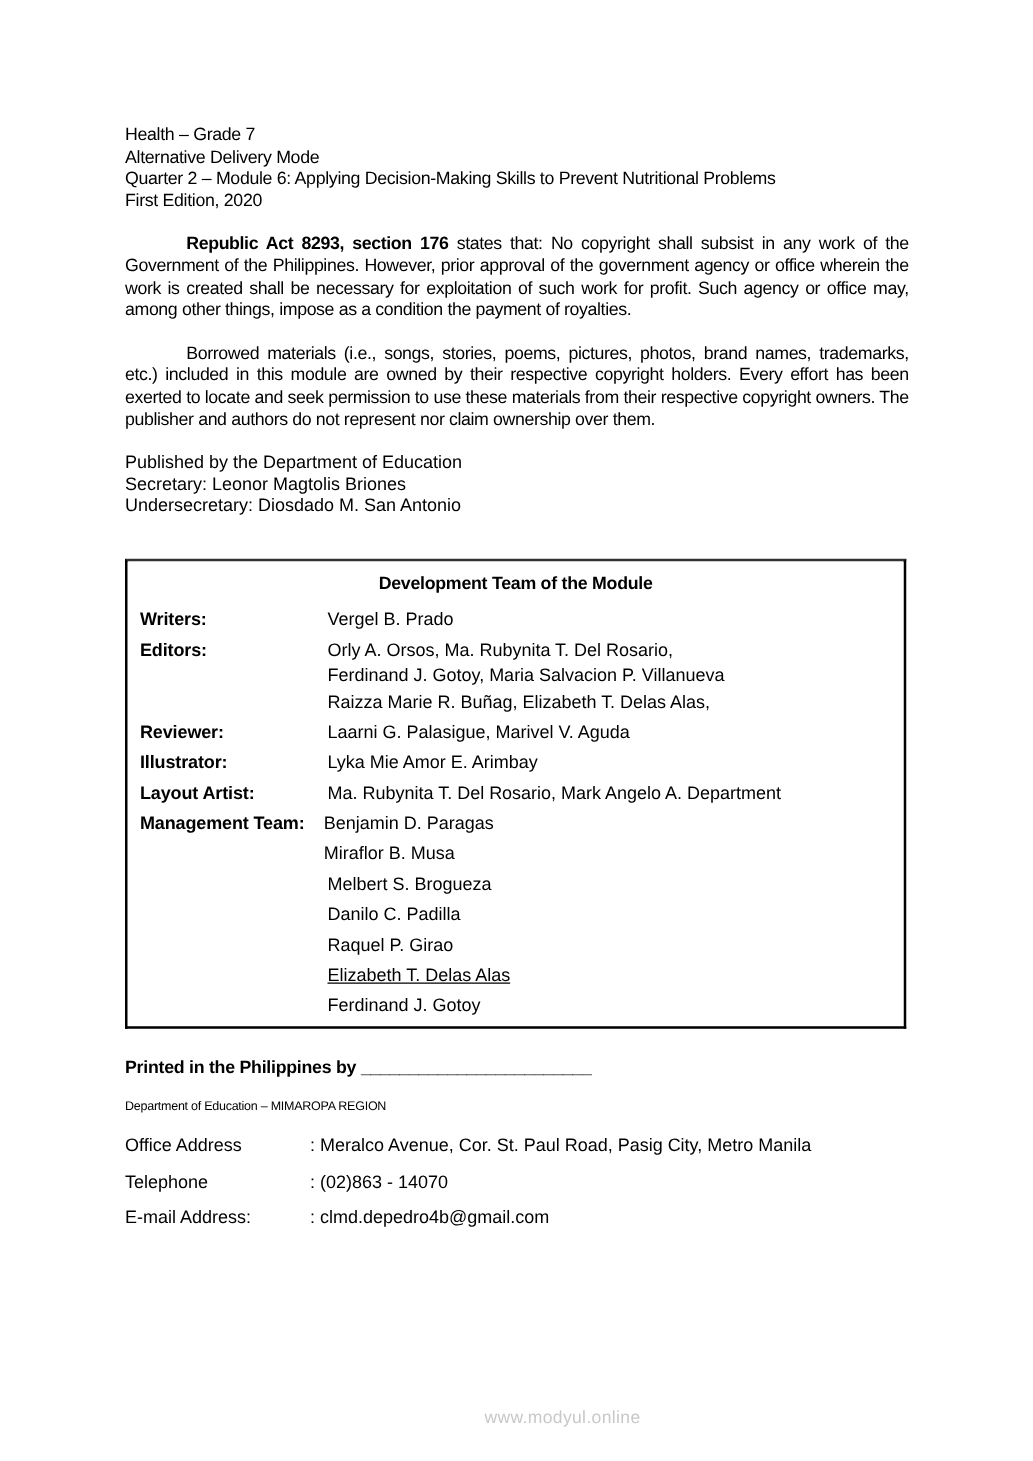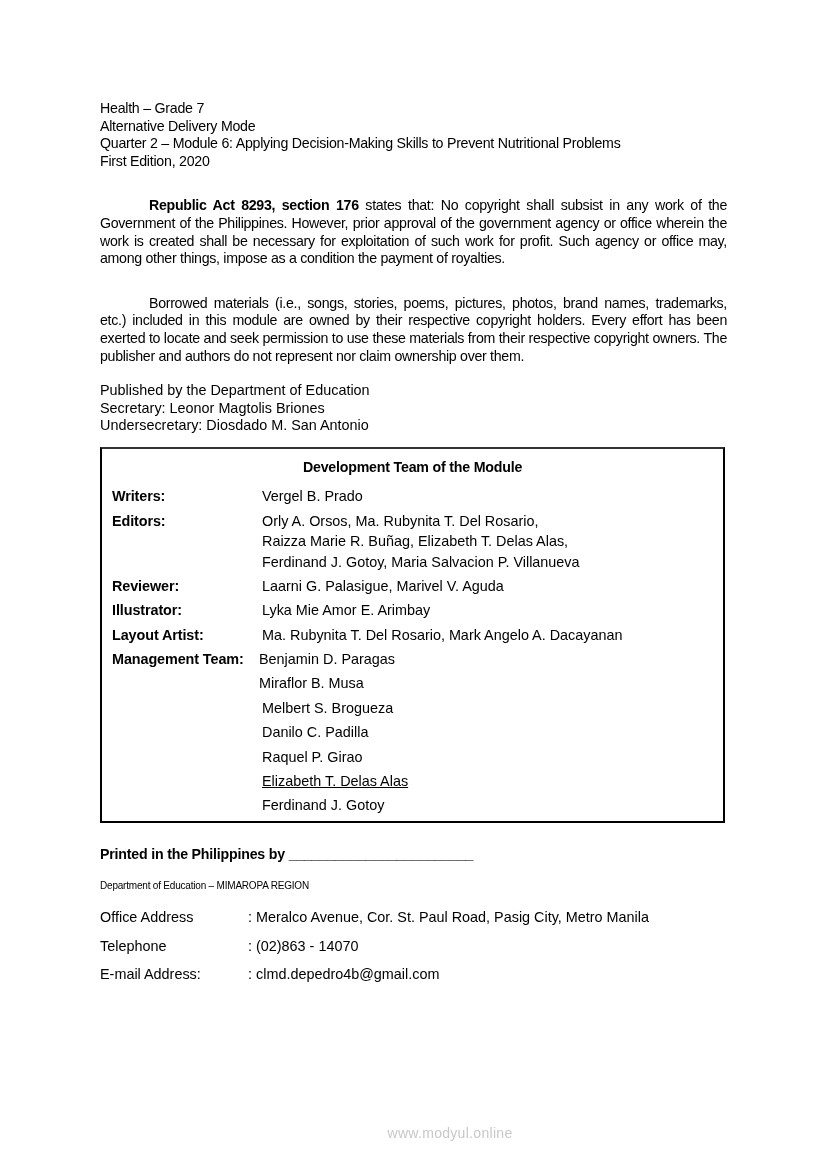--- a/index.html
+++ b/index.html
@@ -22,21 +22,21 @@
       width: 627px;
     }
     .header-block {
       font-weight: normal;
       font-size: 14.2px;
       line-height: 17.6px;
       letter-spacing: -0.25px;
     }
     .header-block div { white-space: nowrap; }
     .para {
-      margin-top: 27px;
+      margin-top: 17px;
       font-size: 14.2px;
       line-height: 17.6px;
       text-align: justify;
       text-indent: 49px;
       letter-spacing: -0.3px;
     }
     .para b { font-weight: bold; }
     .pub-block {
       margin-top: 17px;
       font-size: 14.4px;
@@ -147,43 +147,43 @@
       <span class="team-role">Writers:</span>
       <div class="team-names">
         <div>Vergel B. Prado</div>
       </div>
     </div>
 
     <div class="team-row" style="top:60px;">
       <span class="team-role">Editors:</span>
       <div class="team-names">
         <div>Orly A. Orsos, Ma. Rubynita T. Del Rosario,</div>
+        <div style="margin-top:-4px;">Ferdinand J. Gotoy, Maria Salvacion P. Villanueva</div>
         <div style="margin-top:-4px;">Raizza Marie R. Buñag, Elizabeth T. Delas Alas,</div>
-        <div style="margin-top:-4px;">Ferdinand J. Gotoy, Maria Salvacion P. Villanueva</div>
       </div>
     </div>
 
     <div class="team-row" style="top:125px;">
       <span class="team-role">Reviewer:</span>
       <div class="team-names">
         <div>Laarni G. Palasigue, Marivel V. Aguda</div>
       </div>
     </div>
 
     <div class="team-row" style="top:149px;">
       <span class="team-role">Illustrator:</span>
       <div class="team-names">
         <div>Lyka Mie Amor E. Arimbay</div>
       </div>
     </div>
 
     <div class="team-row" style="top:174px;">
       <span class="team-role">Layout Artist:</span>
       <div class="team-names">
-        <div>Ma. Rubynita T. Del Rosario, Mark Angelo A. Dacayanan</div>
+        <div>Ma. Rubynita T. Del Rosario, Mark Angelo A. Department</div>
       </div>
     </div>
 
     <div class="team-row" style="top:198px;">
       <span class="team-role">Management Team:</span>
       <div class="team-names" style="left:147px;">
         <div>Benjamin D. Paragas</div>
         <div style="margin-left:0px;">Miraflor B. Musa</div>
         <div style="margin-left:3px;">Melbert S. Brogueza</div>
         <div style="margin-left:3px;">Danilo C. Padilla</div>

